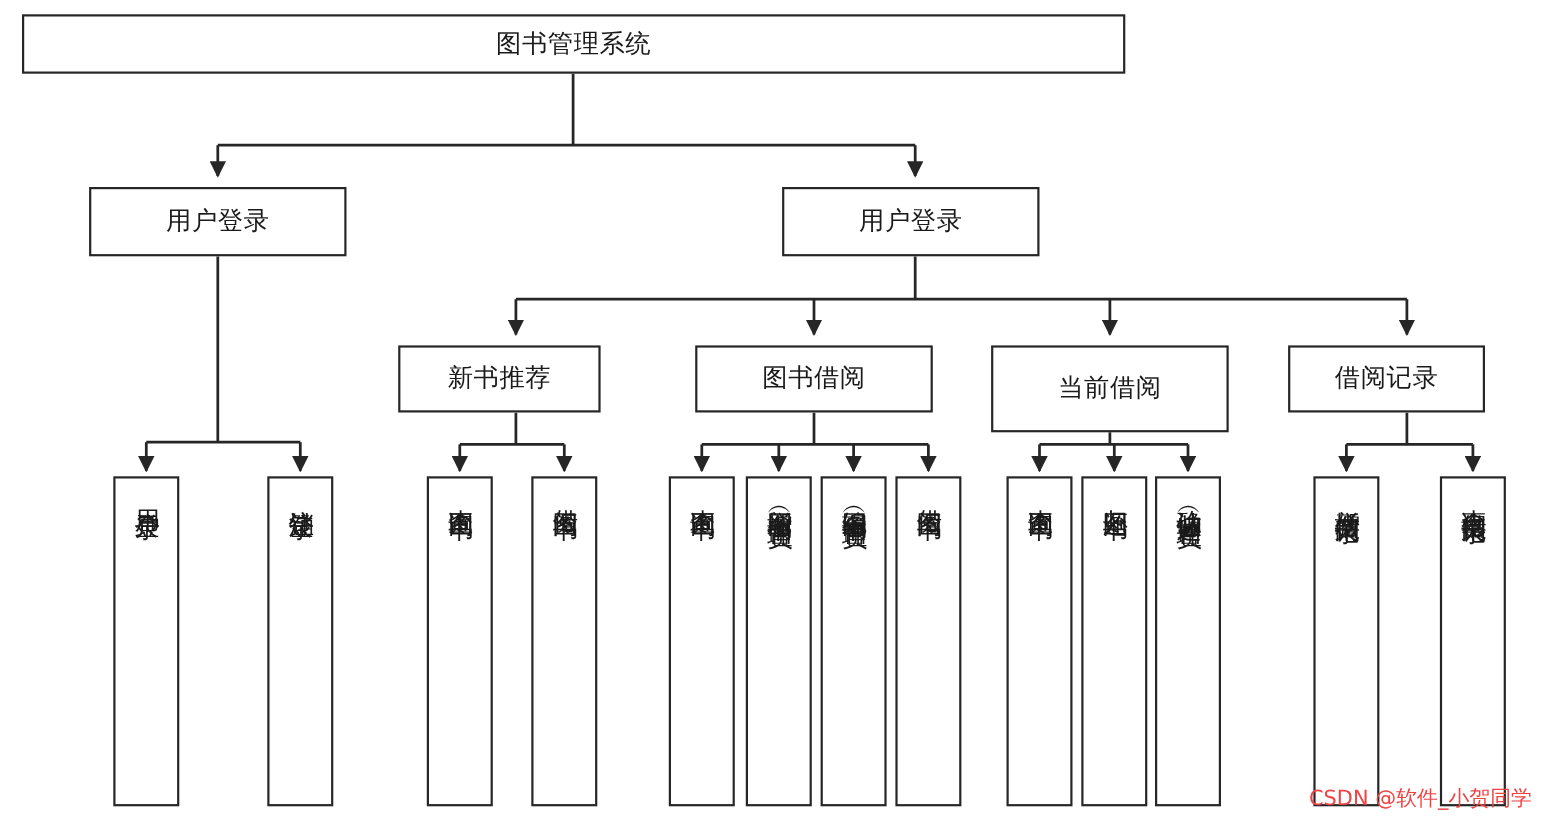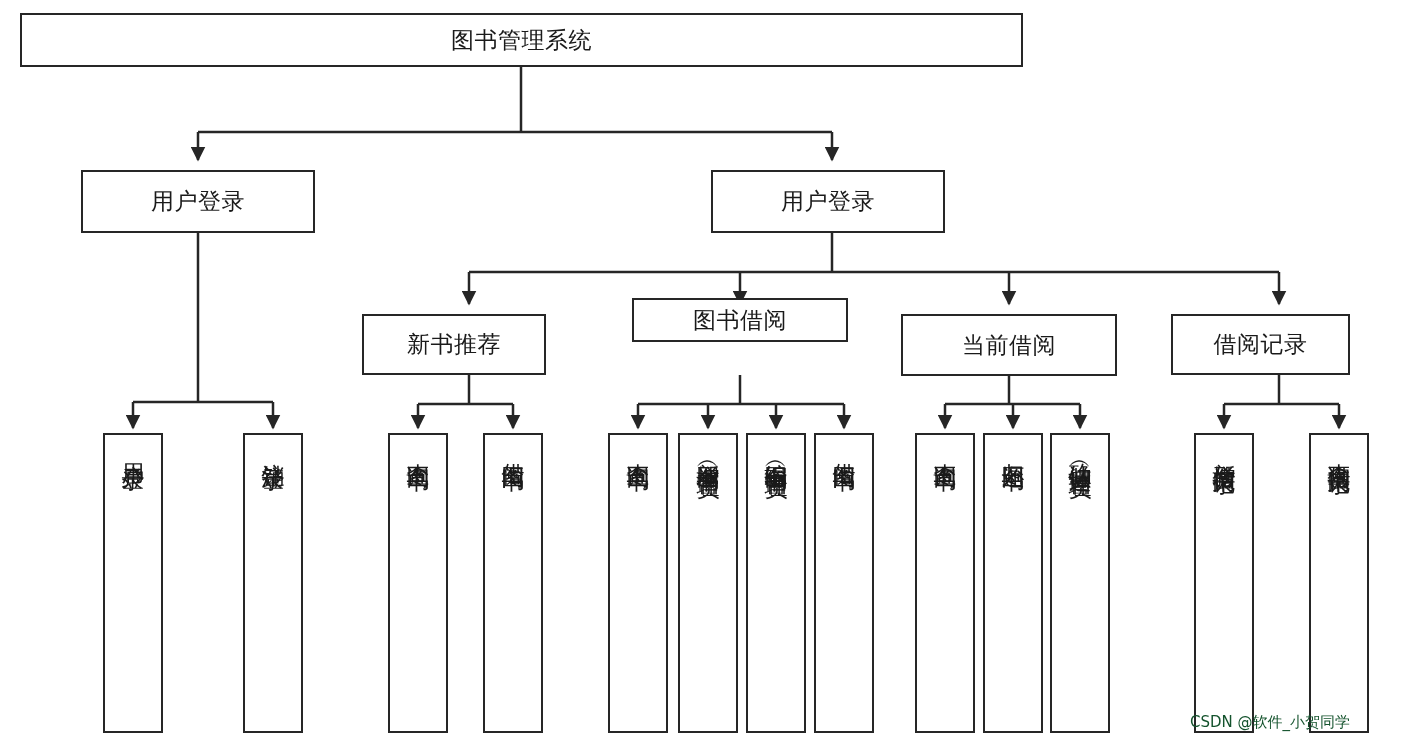--- a/index.html
+++ b/index.html
@@ -60,22 +60,22 @@
   .node.vert .label {
     writing-mode: vertical-rl;
     text-orientation: upright;
     font-size: 23px;
     line-height: 1.0;
     letter-spacing: 2px;
     white-space: nowrap;
   }
   .watermark {
     position: absolute;
-    color: #14532d;
-    font-size: 15px;
+    color: #ef4444;
+    font-size: 19px;
     white-space: nowrap;
     z-index: 3;
     font-family: "DejaVu Sans", "Liberation Sans", sans-serif;
   }
 </style>
 </head>
 <body>
 
 <div id="canvas">
 
@@ -136,24 +136,24 @@
   <div class="node horiz" style="left:81px; top:170px; width:234px; height:63px;">
     <span class="label">用户登录</span>
   </div>
   <div class="node horiz" style="left:711px; top:170px; width:234px; height:63px;">
     <span class="label">用户登录</span>
   </div>
 
   <div class="node horiz" style="left:362px; top:314px; width:184px; height:61px;">
     <span class="label">新书推荐</span>
   </div>
-  <div class="node horiz" style="left:632px; top:298px; width:216px; height:44px;">
+  <div class="node horiz" style="left:632px; top:314px; width:216px; height:61px;">
     <span class="label">图书借阅</span>
   </div>
-  <div class="node horiz" style="left:901px; top:314px; width:216px; height:62px;">
+  <div class="node horiz" style="left:901px; top:314px; width:216px; height:79px;">
     <span class="label">当前借阅</span>
   </div>
   <div class="node horiz" style="left:1171px; top:314px; width:179px; height:61px;">
     <span class="label">借阅记录</span>
   </div>
 
   <div class="node vert" style="left:103px; top:433px; width:60px; height:300px;">
     <span class="label">用户登录</span>
   </div>
   <div class="node vert" style="left:243px; top:433px; width:60px; height:300px;">

